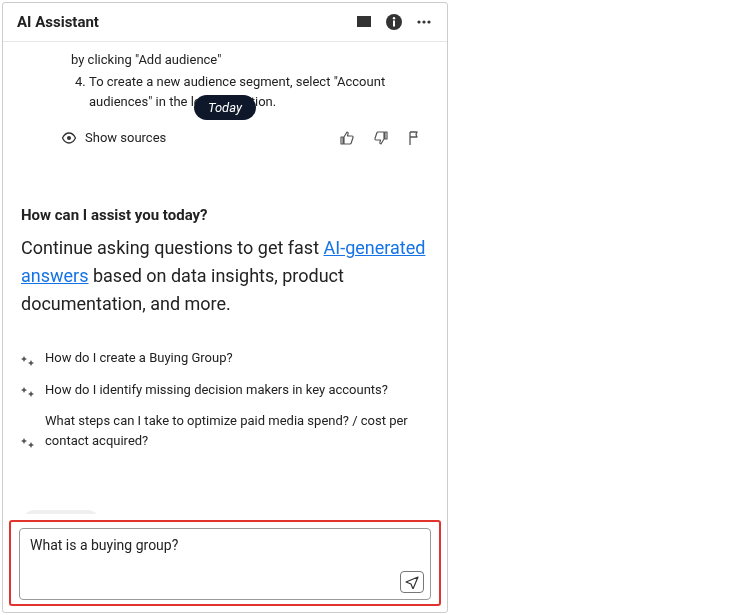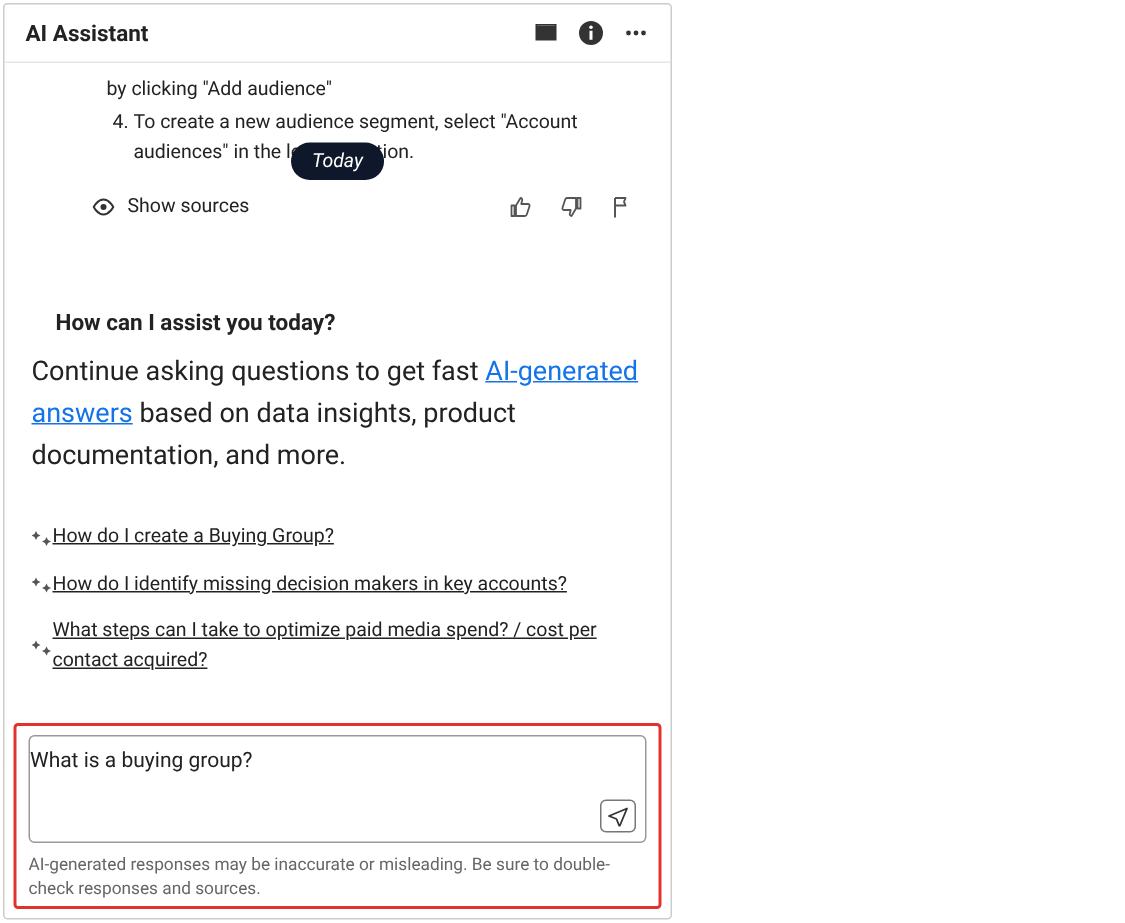--- a/index.html
+++ b/index.html
@@ -69,32 +69,32 @@
     align-items: center;
     padding: 6px 0 6px 40px;
     gap: 10px;
     font-size: 13px;
   }
   .src-label { flex: 1; display: flex; align-items: flex-start; gap: 8px; }
   .feedback { display: flex; gap: 18px; padding-right: 6px; }
   .assist-heading {
     font-weight: 700;
     font-size: 15px;
-    margin: 54px 0 10px 16px;
+    margin: 54px 0 10px 0;
   }
   .assist-sub { font-size: 18px; line-height: 1.55; }
   .assist-sub a { color: #1473e6; text-decoration: underline; }
   .suggestions { margin-top: 24px; }
   .sugg-item {
     display: flex;
-    align-items: center;
+    align-items: flex-end;
+    gap: 10px;
     padding: 6px 0;
     font-size: 13px;
     line-height: 1.5;
-    text-decoration: underline;
   }
   .sugg-icon { flex-shrink: 0; margin-top: 2px; }
   .refresh-wrap { margin-top: 54px; }
   .refresh-btn {
     background: #efefef;
     border: none;
     border-radius: 14px;
     padding: 7px 16px;
     font-size: 13px;
     font-weight: 600;
@@ -103,21 +103,21 @@
   }
   .input-area {
     border: 2px solid #e1322d;
     border-radius: 3px;
     margin: 6px 6px 6px 6px;
     padding: 6px 8px 4px 8px;
   }
   .input-box {
     border: 1px solid #999;
     border-radius: 4px;
-    padding: 8px 0;
+    padding: 8px 10px;
     min-height: 72px;
     position: relative;
   }
   .input-text { font-size: 14px; }
   .send-btn {
     position: absolute;
     bottom: 6px;
     right: 6px;
     width: 24px; height: 22px;
     border: 1px solid #777;
@@ -247,16 +247,15 @@
     <div class="input-box">
       <div class="input-text">What is a buying group?</div>
       <div class="send-btn">
         <span class="icon">
           <svg width="14" height="14" viewBox="0 0 14 14">
               <path d="M1 7l12-5-5 12-2-5z" fill="none" stroke="#333" stroke-width="1.2" stroke-linejoin="round"></path>
             </svg>
         </span>
       </div>
     </div>
-    <div class="disclaimer">AI-generated responses may be inaccurate or misleading. Be sure to double-check responses and sources.</div>
   </div>
 
 </div>
 
 </body></html>

